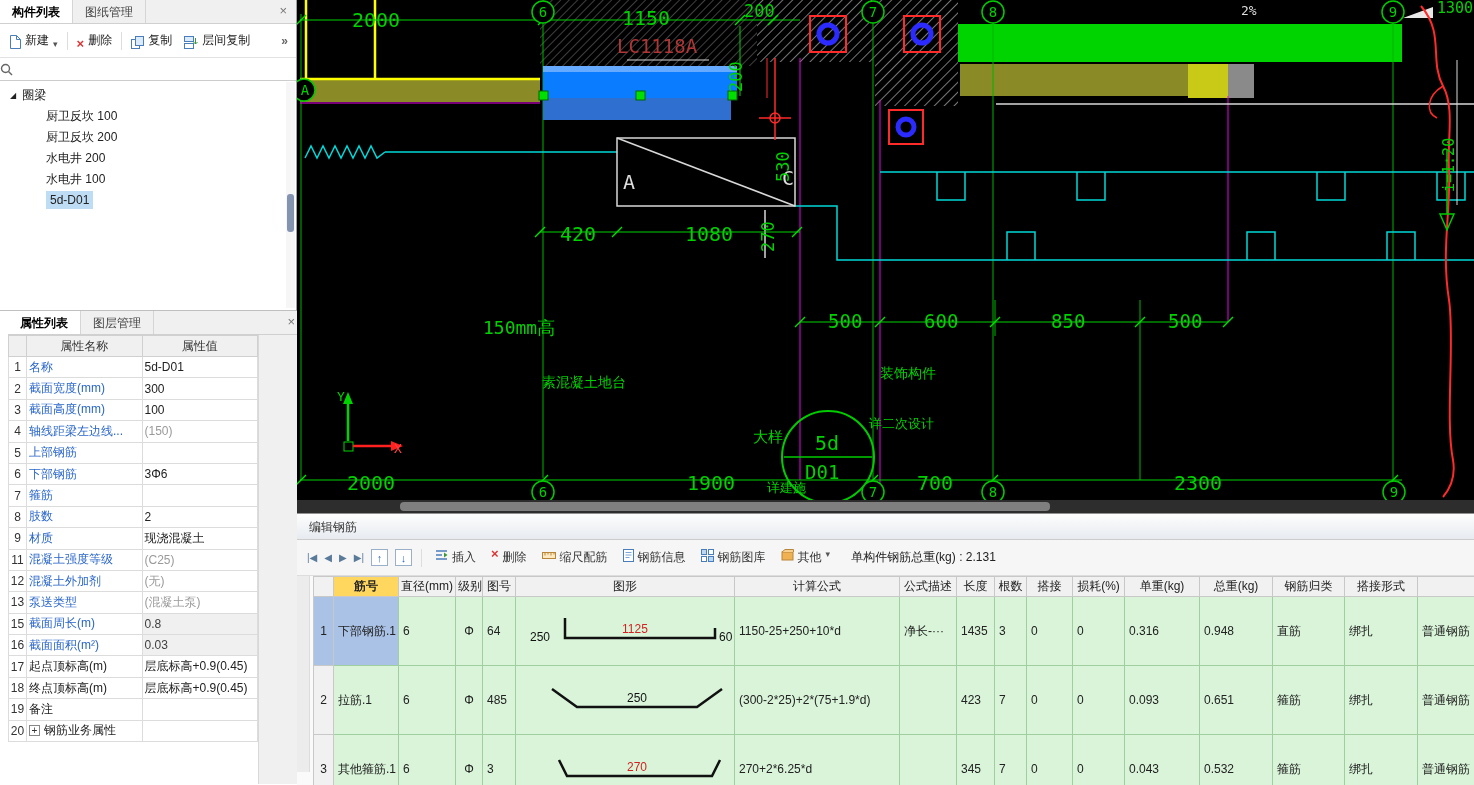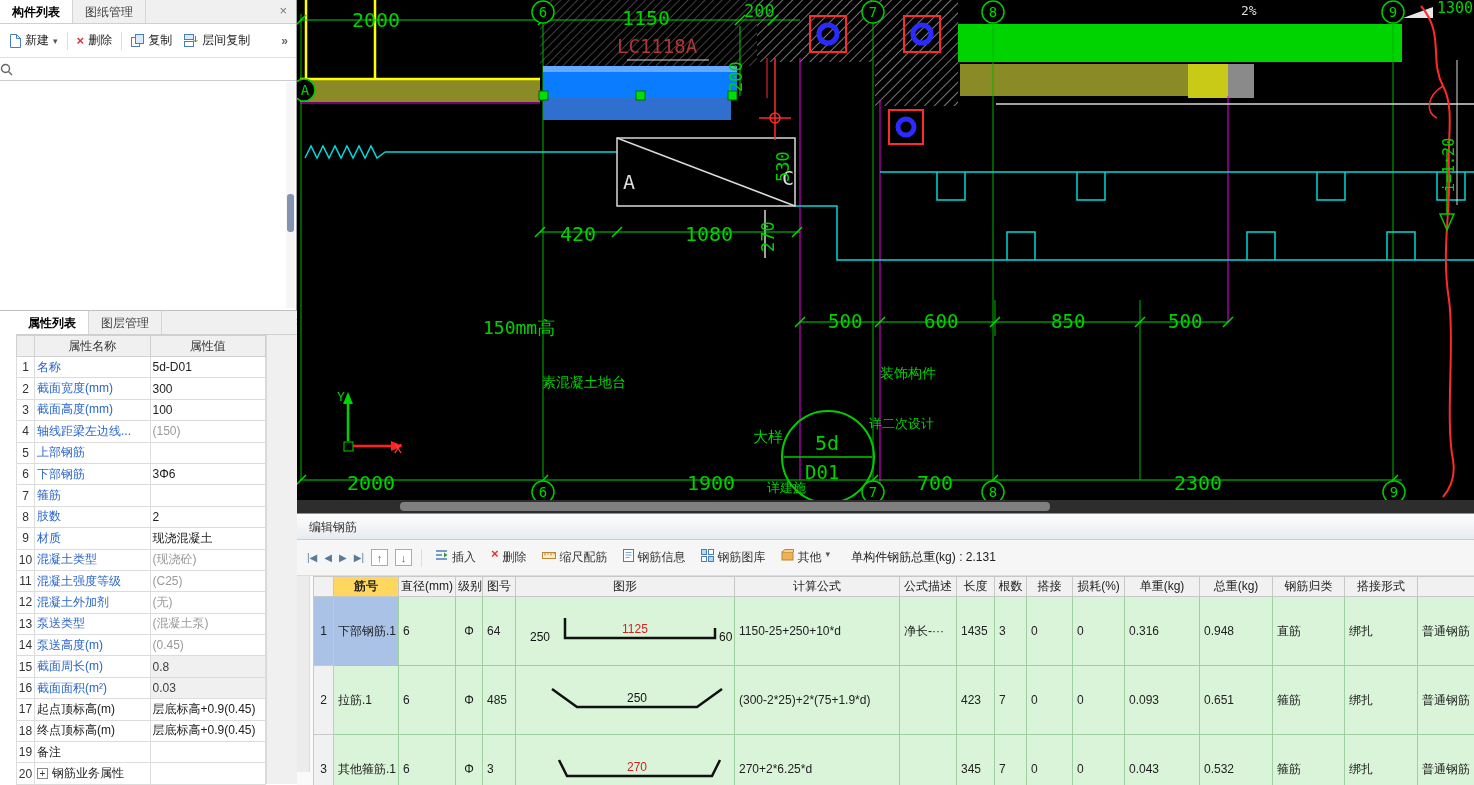--- a/index.html
+++ b/index.html
@@ -1,26 +1,26 @@
 <!DOCTYPE html>
 <html><head>
 <meta charset="utf-8">
 <style>
 *{box-sizing:border-box;margin:0;padding:0}
 html,body{width:1474px;height:785px}
 body{position:relative;font-family:"Liberation Sans","DejaVu Sans",sans-serif;font-size:12px;background:#fff;color:#222;overflow:hidden}
 .panel{position:absolute;background:#fff;border-right:1px solid #a0a0a0}
 .lt{left:0;top:0;width:297px;height:311px;border-bottom:1px solid #c0c0c0}
-.lb{left:16px;top:311px;width:297px;height:446px}
+.lb{left:8px;top:311px;width:297px;height:446px}
 .tabbar{height:24px;background:#f0f0f0;border-bottom:1px solid #d0d0d0;display:flex;align-items:stretch}
 .tab{padding:4px 12px 0;border-right:1px solid #d5d5d5;color:#444}
 .tab.active{background:#fff;color:#000;font-weight:bold}
 .closex{margin-left:auto;padding:3px 9px 0;color:#777;font-size:13px}
 .toolbar{height:34px;display:flex;align-items:center;padding:0 4px;border-bottom:1px solid #e2e2e2;gap:2px}
-.tbtn{display:flex;align-items:center;gap:4px;padding:3px 5px;border-radius:2px;white-space:nowrap}
+.tbtn{display:flex;align-items:flex-end;gap:4px;padding:3px 5px;border-radius:2px;white-space:nowrap}
 .xred{color:#d33;font-weight:bold;font-size:13px;line-height:10px}
 .dd{font-size:9px;color:#555}
 .sep{width:1px;height:18px;background:#ddd;margin:0 2px}
 .chev{margin-left:auto;color:#666;font-weight:bold;padding-right:4px}
 .searchrow{height:23px;border-bottom:1px solid #ccc;display:flex;align-items:center}
 .searchrow input{flex:1;border:0;outline:0;padding:3px 6px;font-size:12px;color:#333;background:transparent}
 .searchrow input::placeholder{color:#999}
 .mag{margin-right:7px}
 .tree{padding-top:4px}
 .tree-root{height:21px;line-height:21px;padding-left:10px}
@@ -104,20 +104,30 @@
       <span>层间复制</span>
     </div>
     <span class="chev">»</span>
   </div>
   <div class="searchrow">
     <svg class="mag" width="13" height="13">
         <circle cx="5.5" cy="5.5" r="4" fill="none" stroke="#666" stroke-width="1.4"></circle>
         <line x1="8.5" y1="8.5" x2="12" y2="12" stroke="#666" stroke-width="1.4"></line>
       </svg>
   </div>
+  <div class="tree">
+    <div class="tree-root">
+      <span class="exp">◢</span><span>圈梁</span>
+    </div>
+    <div class="tree-item"><span>厨卫反坎 100</span></div>
+    <div class="tree-item"><span>厨卫反坎 200</span></div>
+    <div class="tree-item"><span>水电井 200</span></div>
+    <div class="tree-item"><span>水电井 100</span></div>
+    <div class="tree-item"><span class="hl">5d-D01</span></div>
+  </div>
   <div class="vtrack">
       <div class="vthumb"></div>
     </div>
 </div>
 
 <div class="panel lb">
   <div class="tabbar">
     <div class="tab active">属性列表</div>
     <div class="tab">图层管理</div>
     <div class="closex">×</div>
@@ -169,43 +179,33 @@
           <td class="pnum">8</td>
           <td class="pname lnk">肢数</td>
           <td class="pval">2</td>
         </tr>
     <tr>
           <td class="pnum">9</td>
           <td class="pname lnk">材质</td>
           <td class="pval">现浇混凝土</td>
         </tr>
     <tr>
-          <td class="pnum">10</td>
-          <td class="pname lnk">混凝土类型</td>
-          <td class="pval muted">(现浇砼)</td>
-        </tr>
-    <tr>
           <td class="pnum">11</td>
           <td class="pname lnk">混凝土强度等级</td>
           <td class="pval muted">(C25)</td>
         </tr>
     <tr>
           <td class="pnum">12</td>
           <td class="pname lnk">混凝土外加剂</td>
           <td class="pval muted">(无)</td>
         </tr>
     <tr>
           <td class="pnum">13</td>
           <td class="pname lnk">泵送类型</td>
           <td class="pval muted">(混凝土泵)</td>
-        </tr>
-    <tr>
-          <td class="pnum">14</td>
-          <td class="pname lnk">泵送高度(m)</td>
-          <td class="pval muted">(0.45)</td>
         </tr>
     <tr>
           <td class="pnum">15</td>
           <td class="pname lnk">截面周长(m)</td>
           <td class="pval ro">0.8</td>
         </tr>
     <tr>
           <td class="pnum">16</td>
           <td class="pname lnk">截面面积(m²)</td>
           <td class="pval ro">0.03</td>

